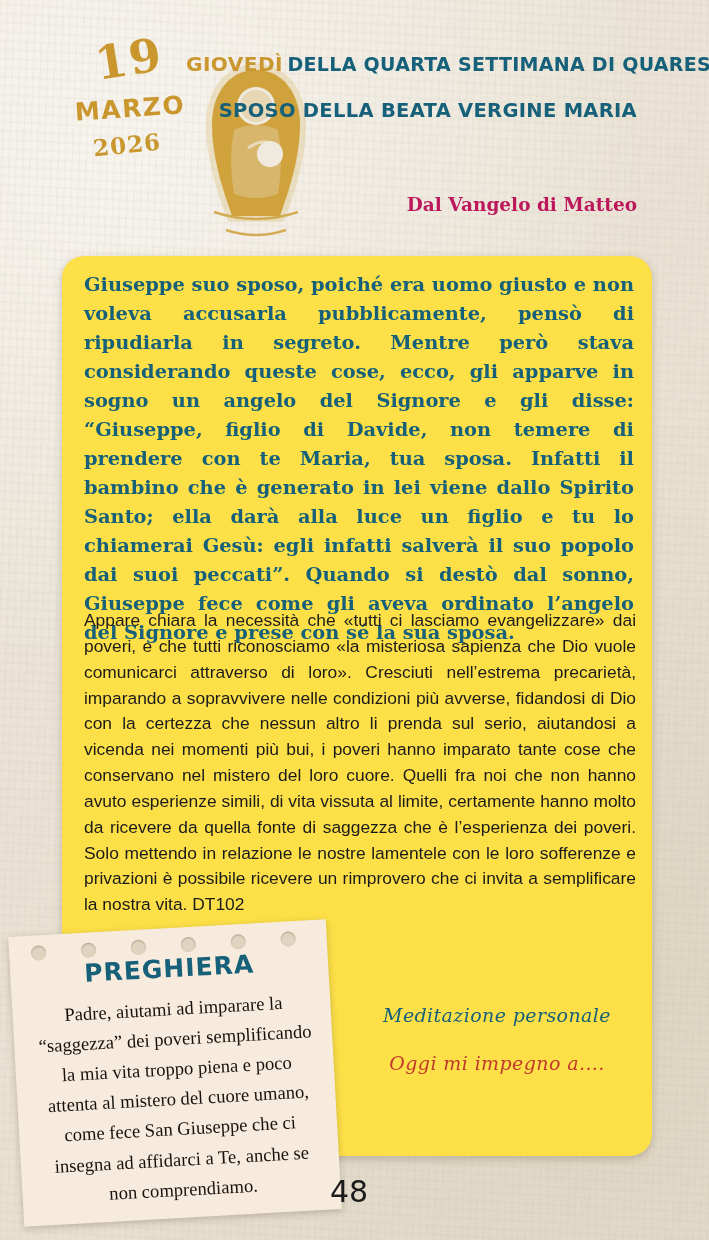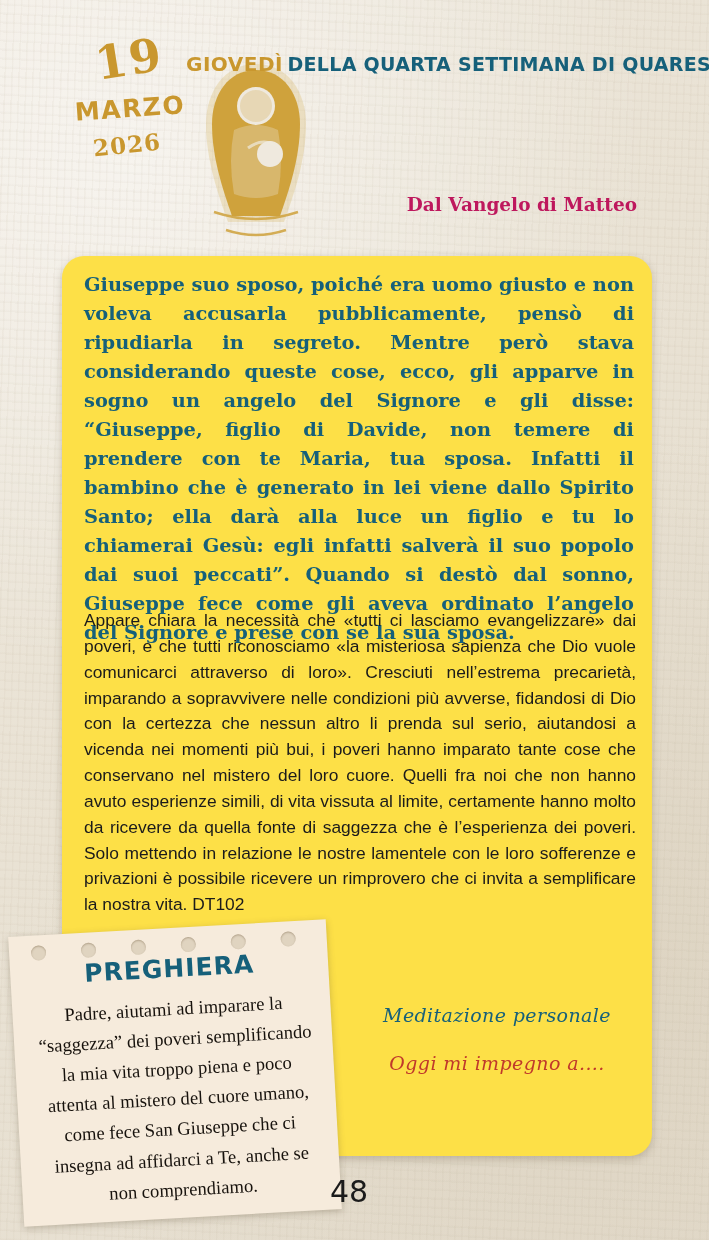--- a/index.html
+++ b/index.html
@@ -275,20 +275,21 @@
       </g>
     </svg>
   </div>
 
   <div class="title-weekday">
     <span class="big">GIOVEDÌ</span>
     <span class="rest">DELLA QUARTA SETTIMANA DI QUARESIMA</span>
   </div>
 
   <div class="saint">
+    <div>SPOSO DELLA BEATA VERGINE MARIA</div>
   </div>
 
   <div class="gospel-ref">
     <div>Dal Vangelo di Matteo</div>
   </div>
 
 </div>
 
 <div class="card">
 

